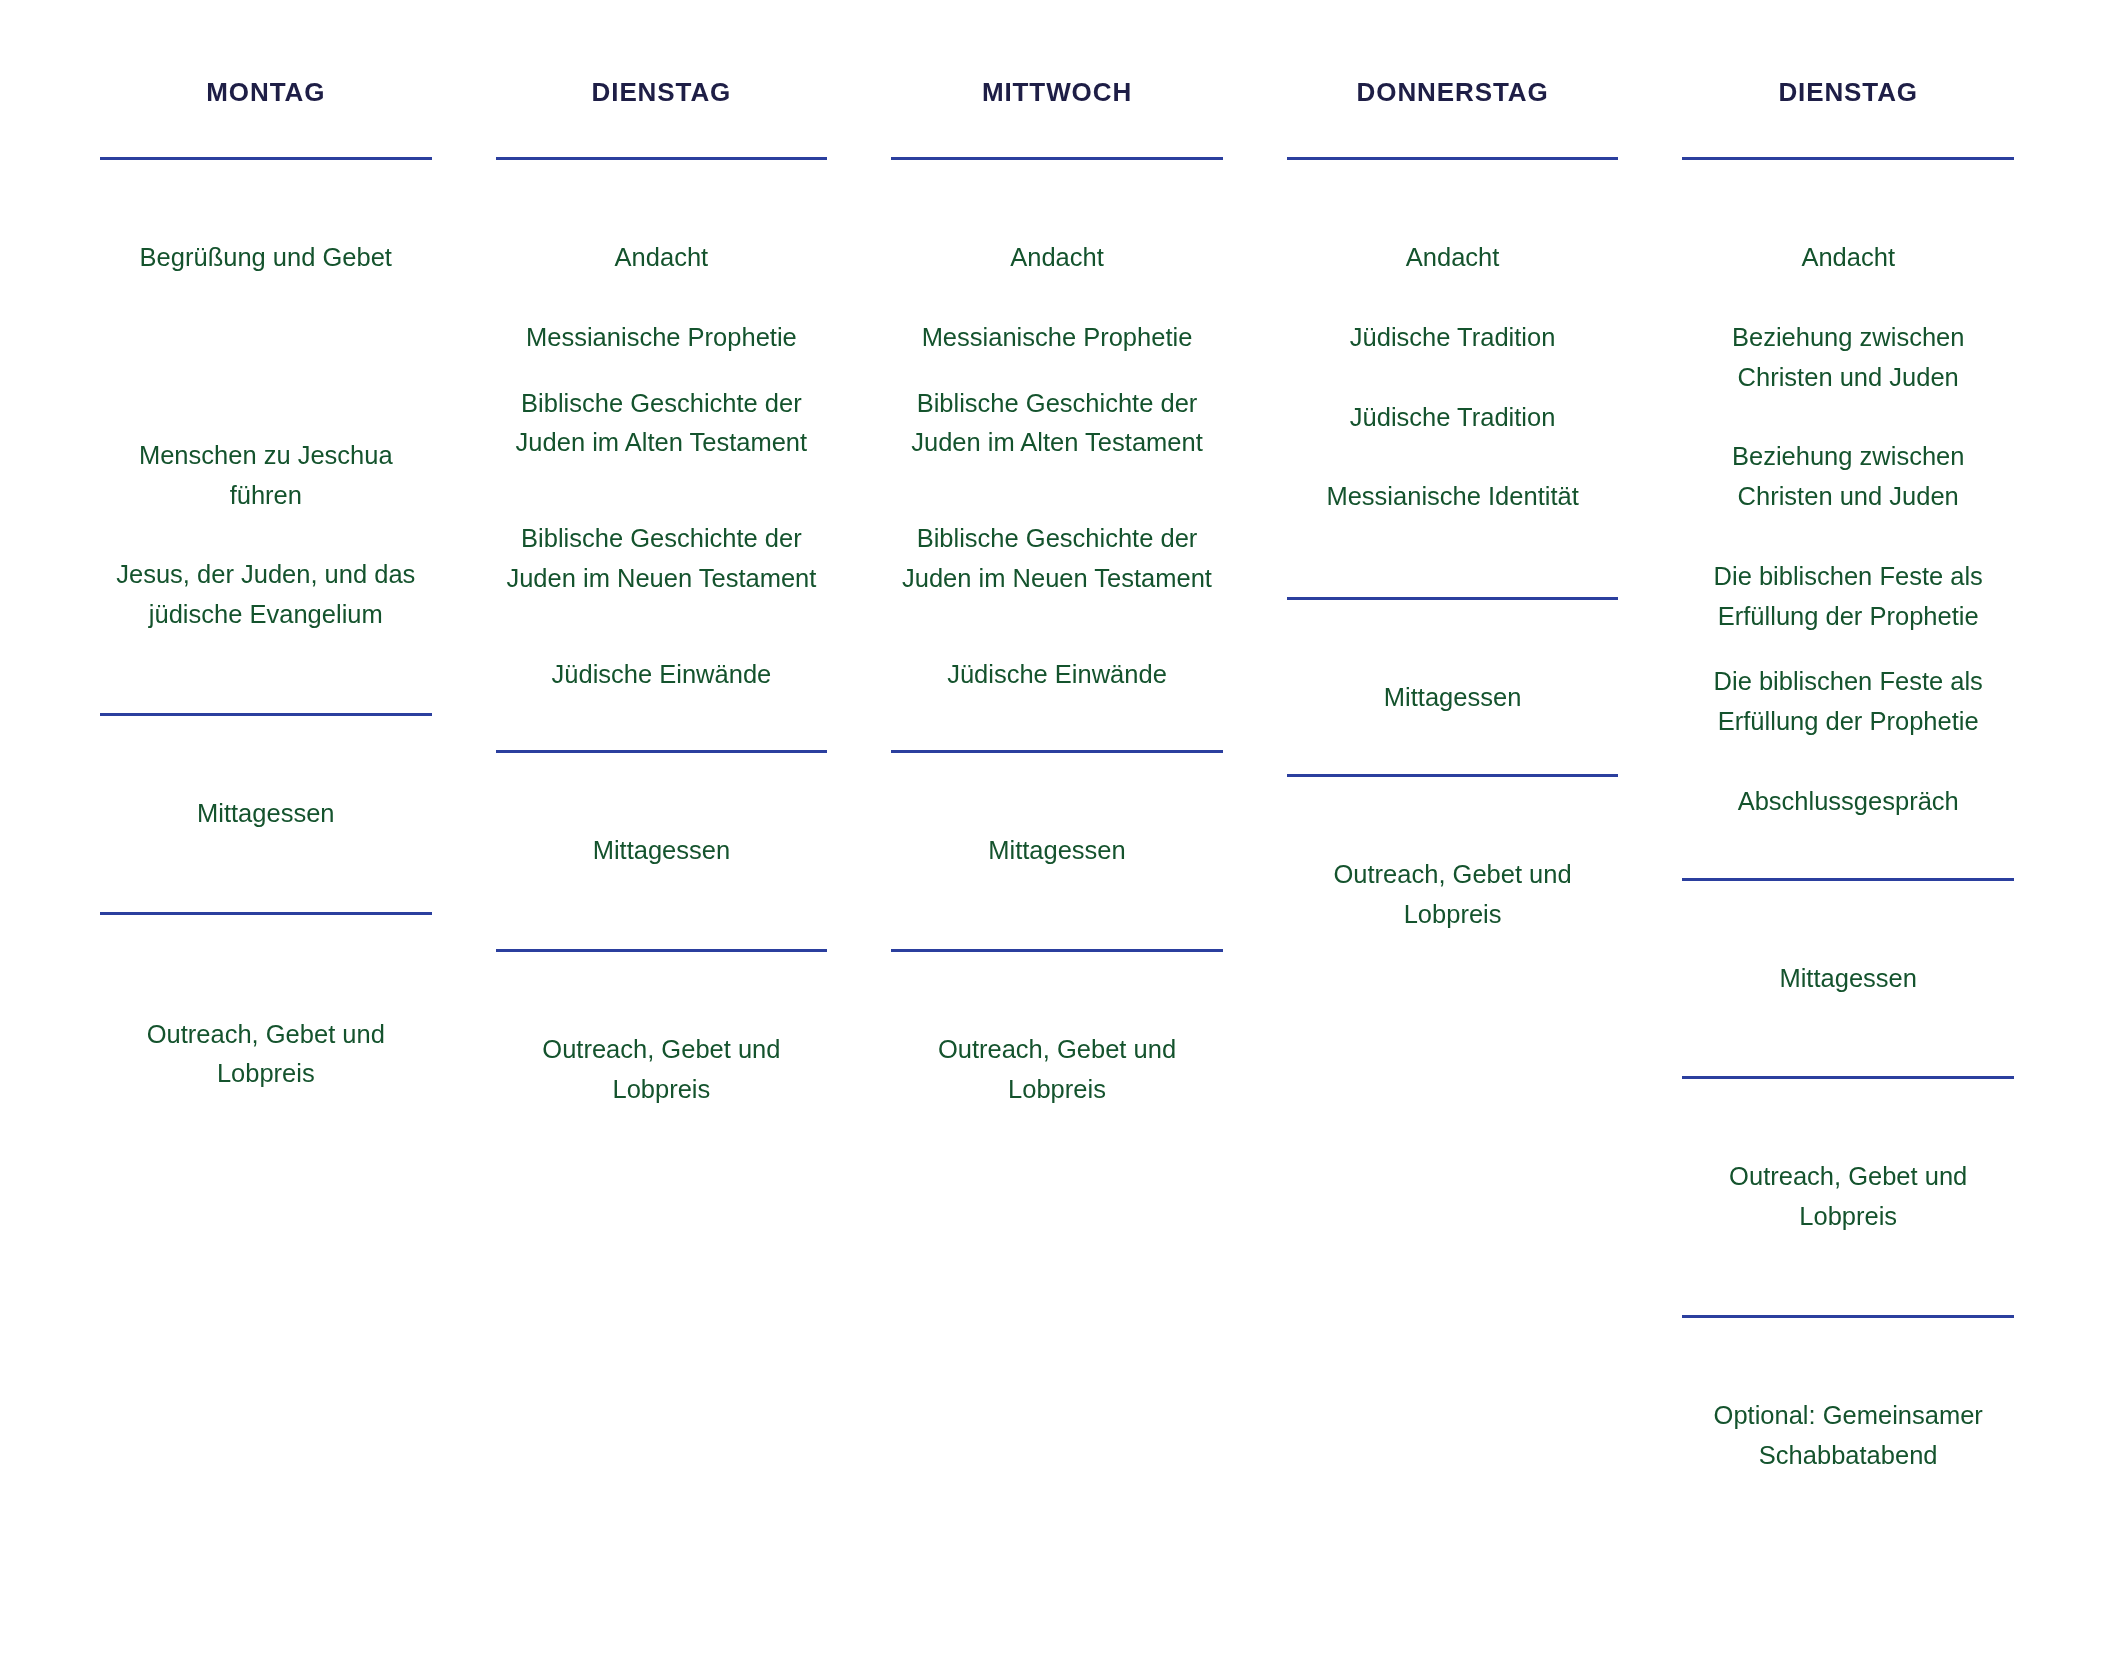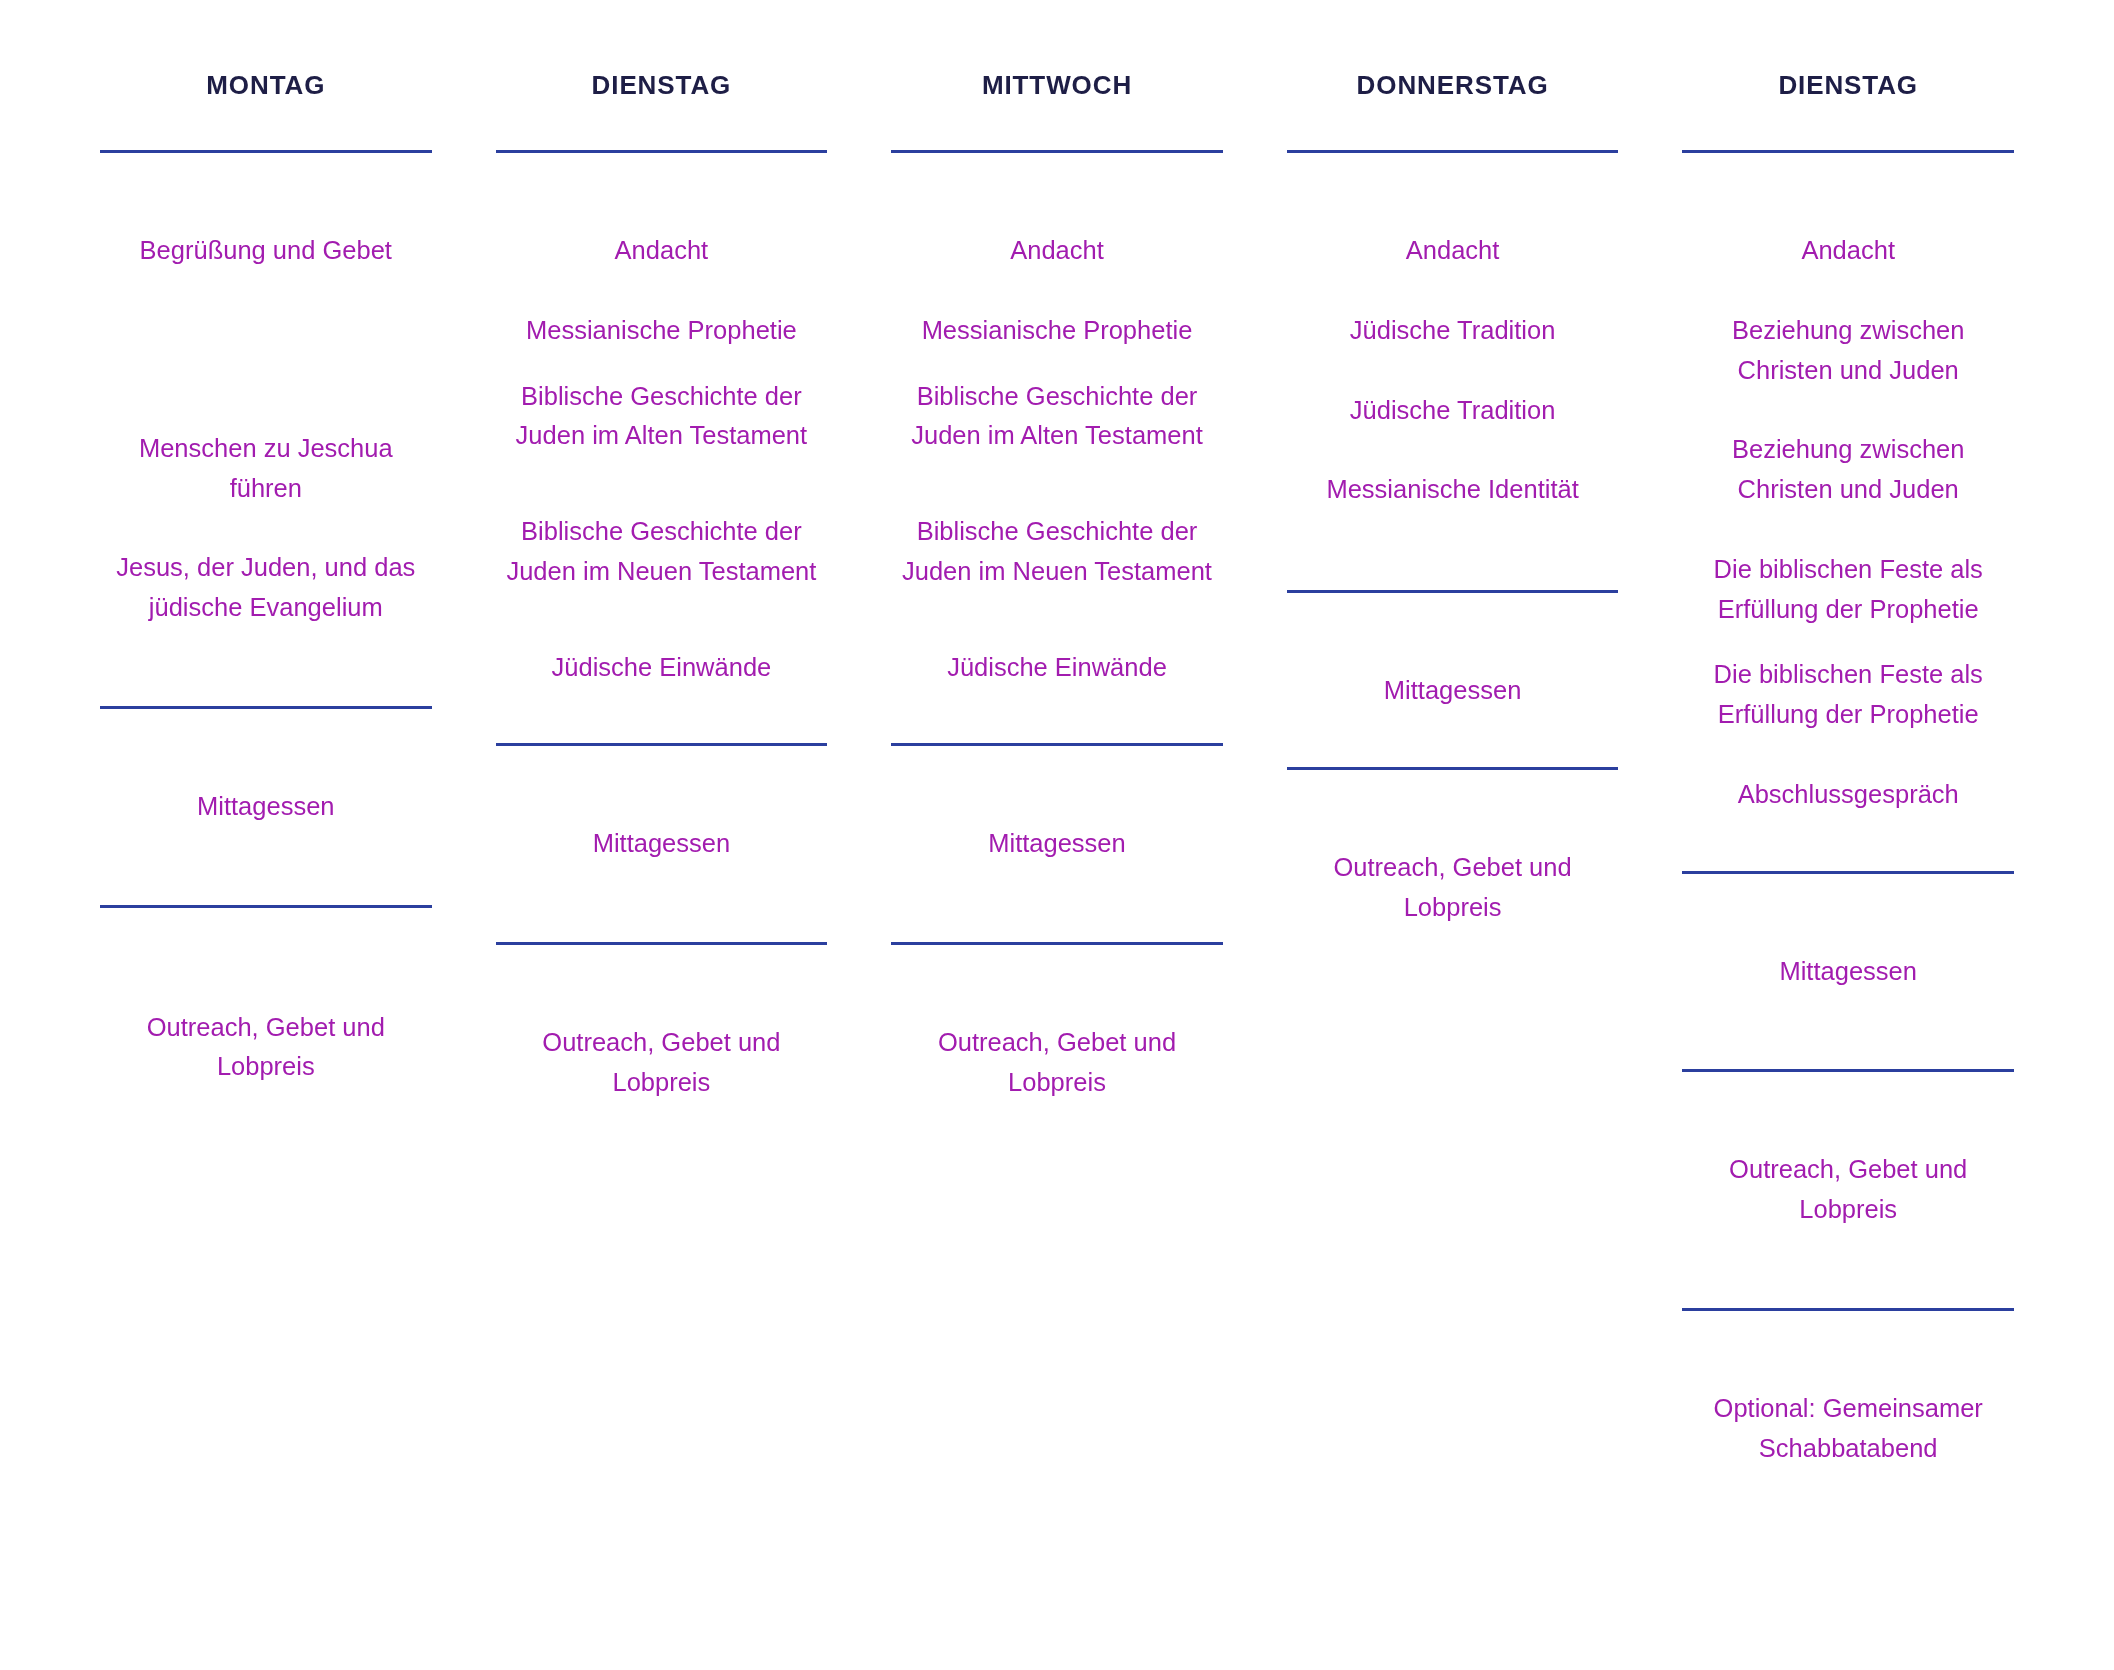--- a/index.html
+++ b/index.html
@@ -15,21 +15,21 @@
     font-family: "Liberation Sans", "DejaVu Sans", sans-serif;
     color: #5a5a5a;
     overflow: hidden;
   }
 
   .schedule {
     width: 2114px;
     height: 1670px;
     display: grid;
     grid-template-columns: repeat(5, 1fr);
-    padding: 0 100px;
+    padding: 7px 100px;
     column-gap: 64px;
     align-items: start;
   }
 
   .day-column {
     display: flex;
     flex-direction: column;
     align-items: stretch;
     width: 100%;
   }
@@ -57,21 +57,21 @@
   .block {
     display: flex;
     flex-direction: column;
     width: 100%;
   }
 
   .entry {
     text-align: center;
     font-size: 25.5px;
     line-height: 1.56;
-    color: #a21caf;
+    color: #14532d;
     font-weight: 400;
   }
 
   
   .gap-xs { height: 26px; }
   .gap-s  { height: 40px; }
   .gap-m  { height: 56px; }
   .gap-l  { height: 78px; }
   .gap-xl { height: 100px; }
 </style>

